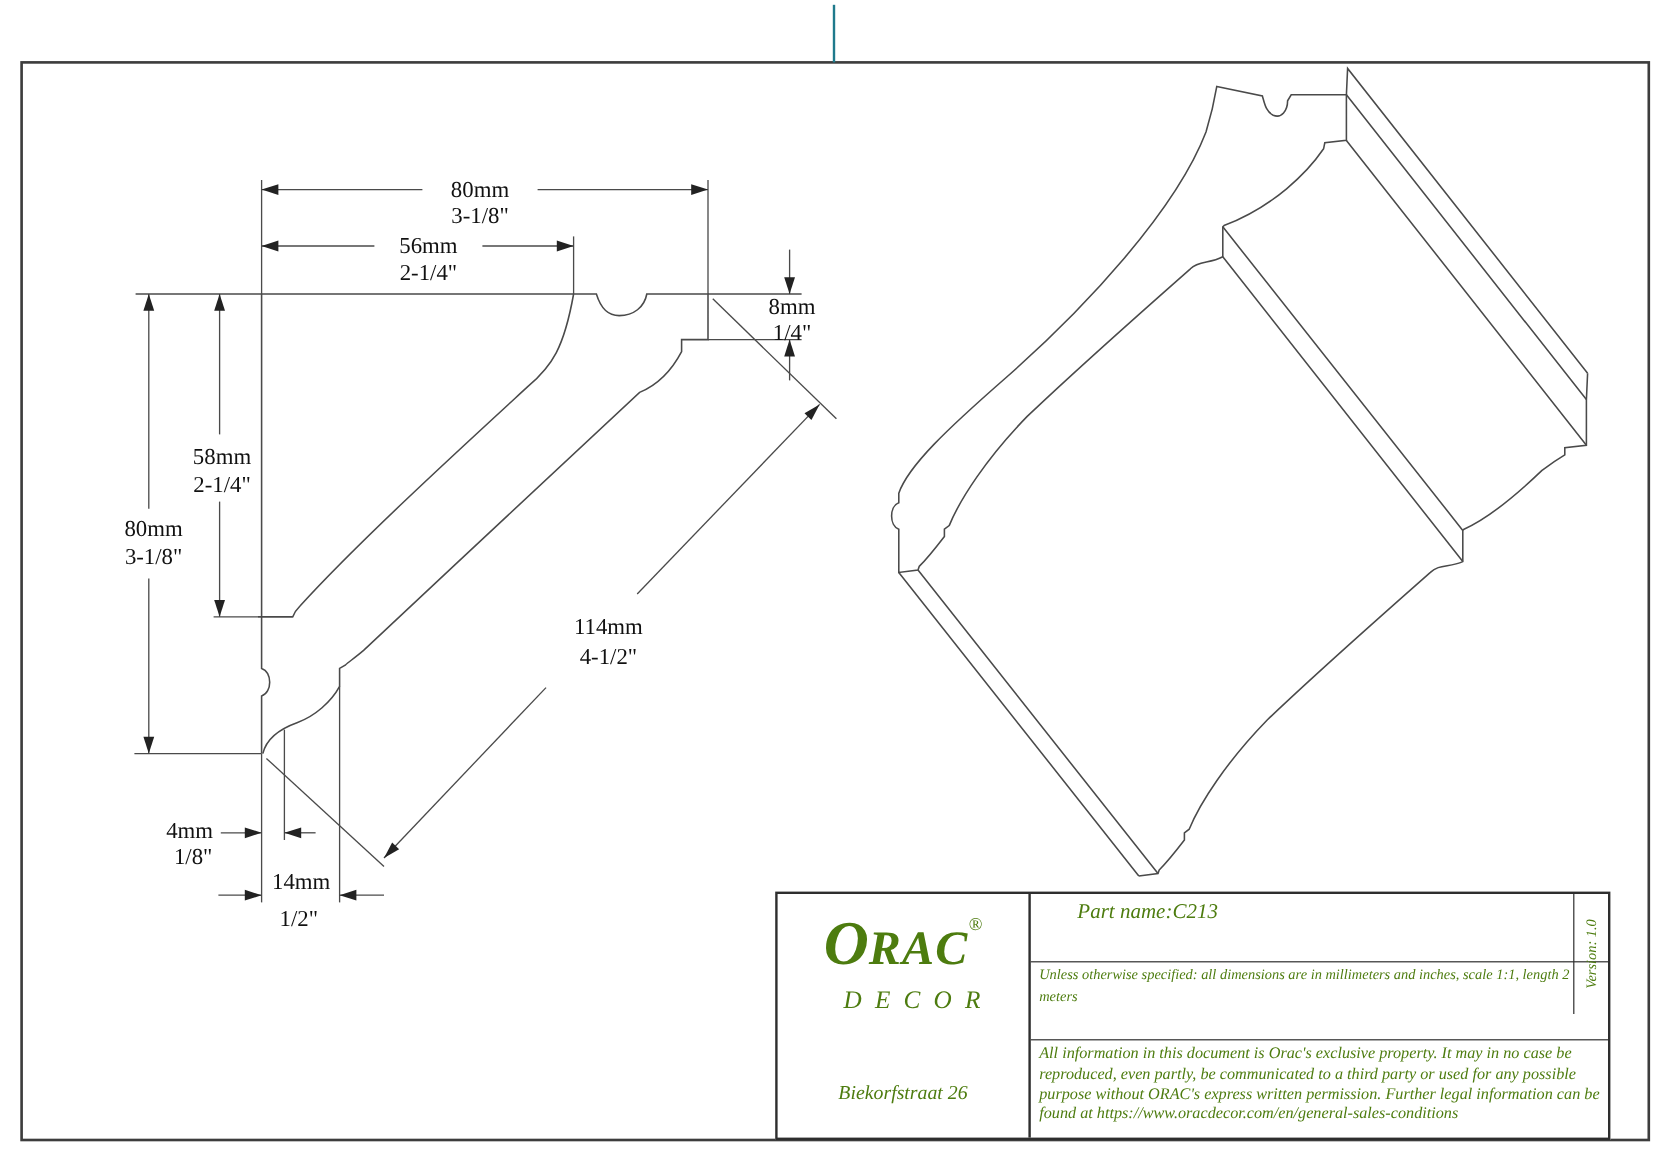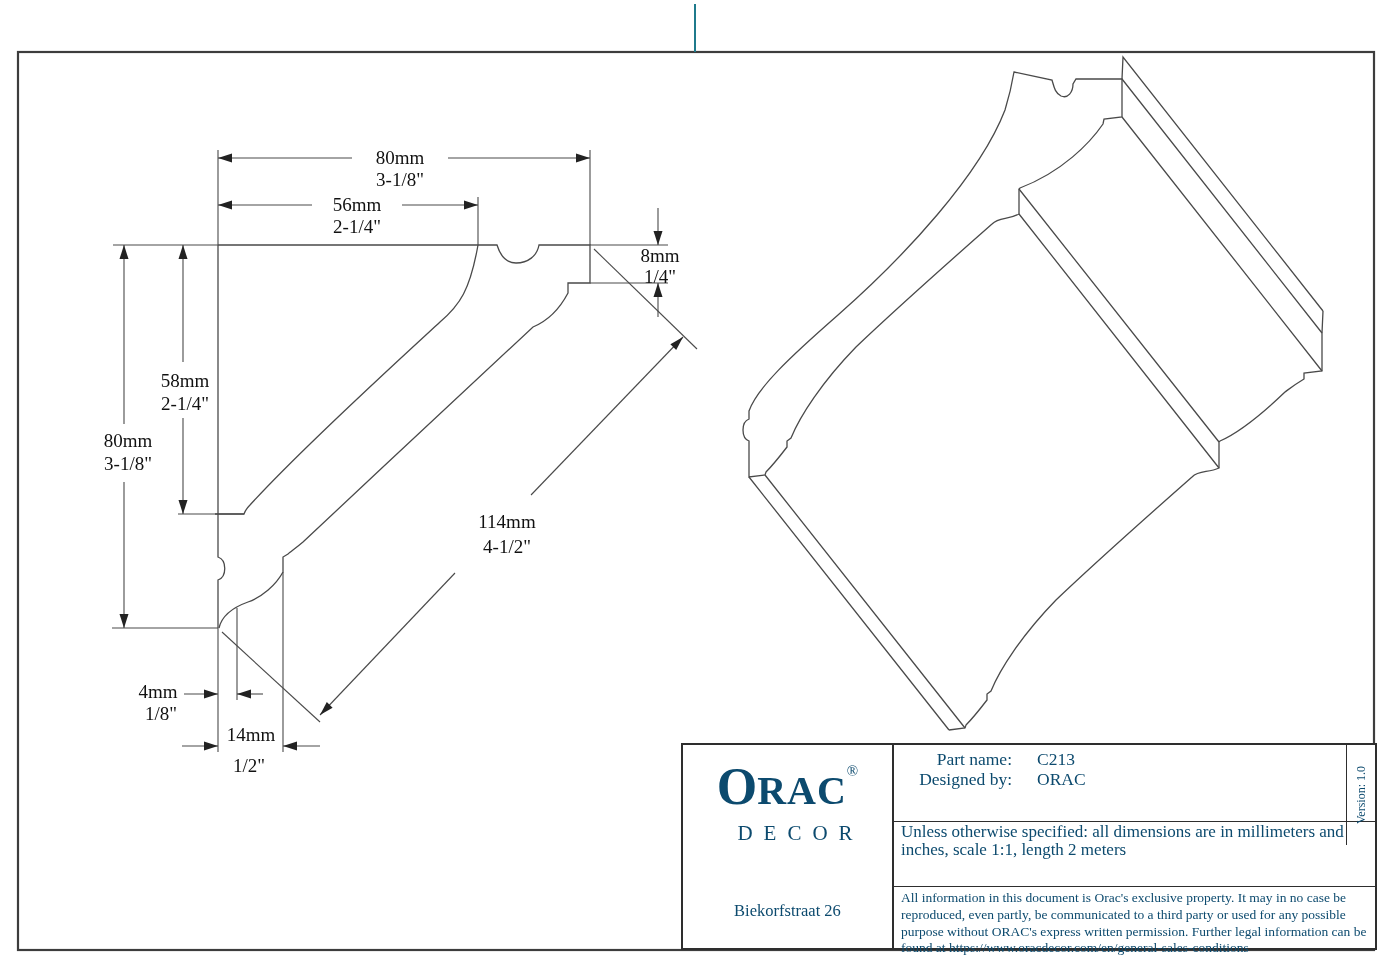--- a/index.html
+++ b/index.html
@@ -1,40 +1,40 @@
 <!DOCTYPE html>
 <html><head>
 <meta charset="utf-8">
 <style>
   html,body{margin:0;padding:0;background:#ffffff;}
   #stage{position:relative;width:1384px;height:964px;background:#ffffff;overflow:hidden;
-         font-family:"Liberation Serif", serif;color:#0c4a6e;}
+         font-family:"Liberation Serif", serif;color:#4d7c0f;}
   svg text{font-family:"Liberation Serif", serif;fill:#111;}
   .dimtxt{font-size:19px;}
   
-  #titleblock{position:absolute;left:681px;top:743px;width:696px;height:207px;
-              border:2px solid #2e2e2e;box-sizing:border-box;display:flex;background:#fff;}
+  #titleblock{position:absolute;left:646px;top:743px;width:696px;height:207px;
+              border:2px solid #2e2e2e;box-sizing:border-box;display:flex;background:#fff;font-style:italic;}
   .tb-left{width:211px;border-right:2px solid #2e2e2e;box-sizing:border-box;
            display:flex;flex-direction:column;align-items:center;justify-content:flex-start;padding-top:6px;}
   .logo-line{line-height:40px;white-space:nowrap;}
   .logo-o{font-size:52px;font-weight:bold;}
   .logo-rac{font-size:40px;font-weight:bold;letter-spacing:1px;}
   .logo-reg{font-size:15px;vertical-align:28px;}
   .logo-sub{font-size:21px;letter-spacing:11px;margin-top:2px;margin-left:26px;}
   .tb-address{margin-top:12px;text-align:center;font-size:16.5px;line-height:21px;white-space:pre;}
   .tb-right{flex:1;display:flex;flex-direction:column;box-sizing:border-box;position:relative;gap:28px;}
   .tb-fields{height:100px;box-sizing:border-box;display:flex;flex-direction:column;
              justify-content:space-around;padding:4px 0 4px 0;}
   .tb-field{display:flex;font-size:17.5px;line-height:20px;}
   .tb-field .lbl{width:118px;text-align:right;}
-  .tb-field .val{margin-left:25px;}
+  .tb-field .val{margin-left:0;}
   .tb-version{position:absolute;right:0;top:0;width:29px;height:100px;border-left:1.5px solid #2e2e2e;
               box-sizing:border-box;display:flex;align-items:center;justify-content:center;}
   .tb-version span{writing-mode:vertical-rl;transform:rotate(180deg);font-size:12px;white-space:nowrap;}
-  .tb-spec{border-top:1.5px solid #2e2e2e;box-sizing:border-box;height:37px;font-size:17px;
+  .tb-spec{border-top:1.5px solid #2e2e2e;box-sizing:border-box;height:37px;font-size:12px;
            line-height:18px;padding:1px 4px 0 7px;}
   .tb-legal{border-top:1.5px solid #2e2e2e;box-sizing:border-box;flex:1;font-size:13.5px;
             line-height:16.8px;padding:3px 6px 16px 7px;}
 </style>
 </head>
 <body>
 
 <div id="stage">
 
 <svg width="1384" height="964" viewBox="0 0 1384 964">
@@ -194,24 +194,20 @@
         
         
       </div>
     </div>
     <div class="tb-right">
       <div class="tb-fields">
         <div class="tb-field">
           <span class="lbl">Part name:</span>
           <span class="val">C213</span>
         </div>
-        <div class="tb-field">
-          <span class="lbl">Designed by:</span>
-          <span class="val">ORAC</span>
-        </div>
         <div class="tb-version">
           <span>Version: 1.0</span>
         </div>
       </div>
       <div class="tb-spec">Unless otherwise specified: all dimensions are in millimeters and inches, scale 1:1, length 2 meters</div>
       <div class="tb-legal">All information in this document is Orac's exclusive property.  It may in no case be reproduced, even partly, be communicated to a third party or used for any possible purpose without ORAC's express written permission. Further legal information can be found at https://www.oracdecor.com/en/general-sales-conditions</div>
     </div>
   </div>
 
 </div>

